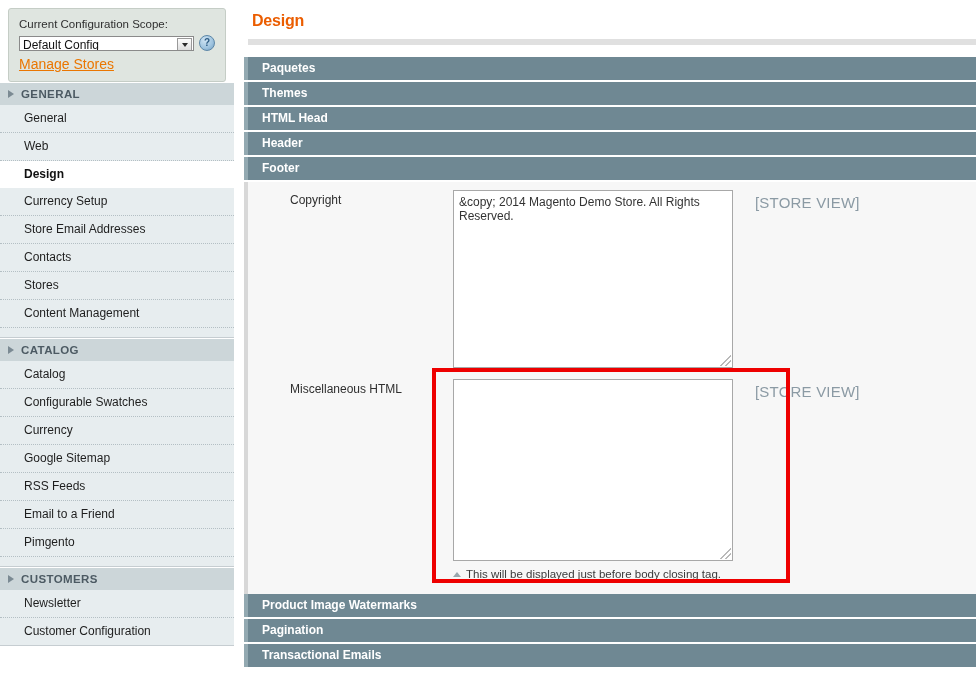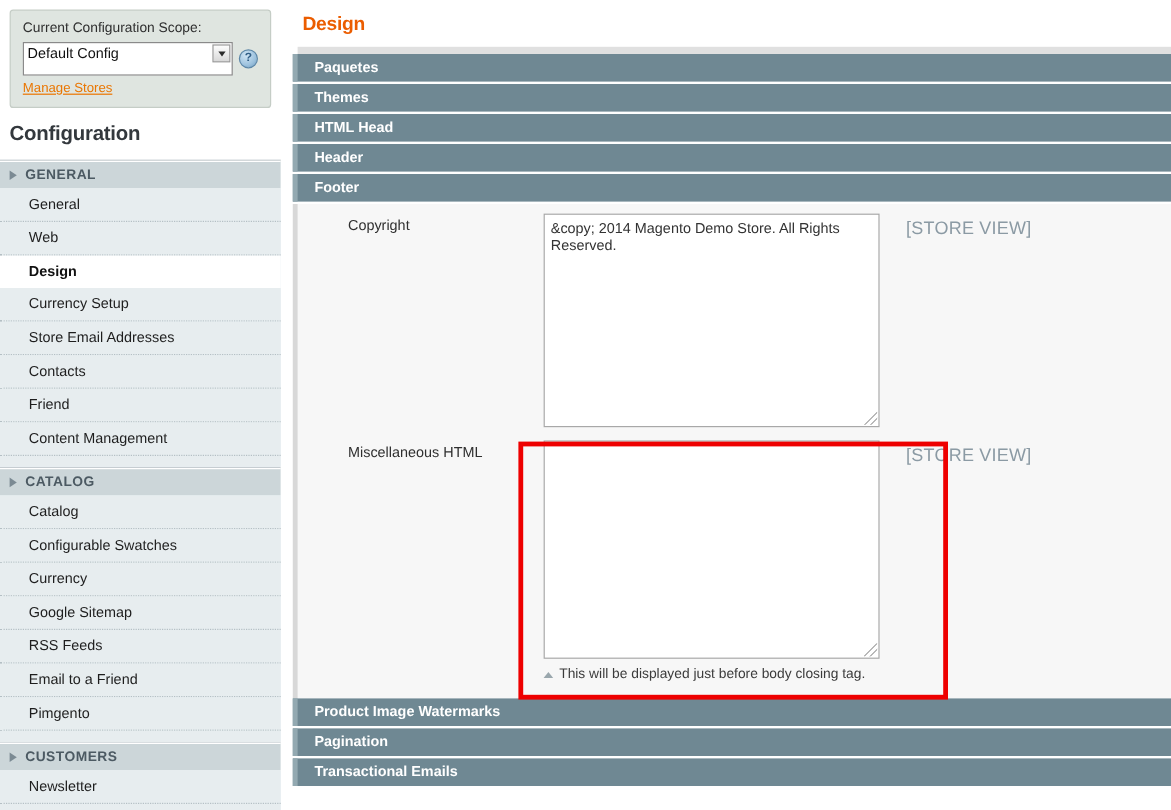--- a/index.html
+++ b/index.html
@@ -30,21 +30,21 @@
     padding: 8px 10px 9px 10px;
   }
   .scope-label {
     font-size: 11.5px;
     color: #2f2f2f;
     margin-bottom: 4px;
     line-height: 14px;
   }
   .scope-row { display: flex; align-items: center; gap: 5px; }
   .scope-select {
-    width: 186px; height: 28px;
+    width: 186px; height: 15px;
     border: 1px solid #8a8a8a;
     background: #ffffff;
     font-family: "Liberation Sans", sans-serif;
     font-size: 12px;
     color: #111;
     padding: 0 10px 0 3px;
     line-height: 17px;
     position: relative;
     white-space: nowrap;
     overflow: hidden;
@@ -71,21 +71,21 @@
     display: flex; align-items: center; justify-content: center;
     font-size: 10px; font-weight: bold; color: #2f5d85;
     line-height: 1;
     flex: 0 0 auto;
   }
   .manage-stores {
     display: inline-block;
     margin-top: 5px;
     color: #ea7601;
     text-decoration: underline;
-    font-size: 11px;
+    font-size: 14px;
     cursor: pointer;
   }
 
   
   .config-title-wrap {
     margin: 12px 0 0 0;
     padding: 0 0 11px 8px;
     border-bottom: 1px solid #c6cdd1;
   }
   .config-title {
@@ -149,21 +149,21 @@
     padding: 12px 0 0 8px;
     letter-spacing: -0.2px;
   }
   .title-rule {
     margin: 9px 0 0 4px;
     height: 6px;
     background: #e0e0e0;
     width: 728px;
   }
 
-  .accordion { }
+  .accordion { margin-top: 12px; }
   .section-bar {
     background: #6f8893;
     border-left: 4px solid #93a9b1;
     color: #ffffff;
     font-size: 12px;
     font-weight: bold;
     padding: 5px 0 6px 14px;
     margin-bottom: 2px;
     cursor: pointer;
     line-height: 12px;
@@ -253,38 +253,35 @@
       <div class="scope-row">
         <div class="scope-select">
           <span>Default Config</span>
           <span class="arrow-box"></span>
         </div>
         <div class="help-icon">?</div>
       </div>
       <span class="manage-stores">Manage Stores</span>
     </div>
 
-    <div class="config-title-wrap">
-      <div class="config-title">Configuration</div>
-    </div>
 
     <div class="nav overflow-clip" id="nav-root">
         <div class="nav-group">
           <div class="nav-head">
             <span class="tri"></span>
             <span class="nav-head-label">GENERAL</span>
           </div>
           <div class="nav-items">
             <div class="nav-item">General</div>
             <div class="nav-item">Web</div>
             <div class="nav-item active">Design</div>
             <div class="nav-item">Currency Setup</div>
             <div class="nav-item">Store Email Addresses</div>
             <div class="nav-item">Contacts</div>
-            <div class="nav-item">Friend</div>
+            <div class="nav-item">Stores</div>
             <div class="nav-item">Content Management</div>
             <div class="nav-spacer"></div>
           </div>
         </div>
         <div class="nav-group">
           <div class="nav-head">
             <span class="tri"></span>
             <span class="nav-head-label">CATALOG</span>
           </div>
           <div class="nav-items">

